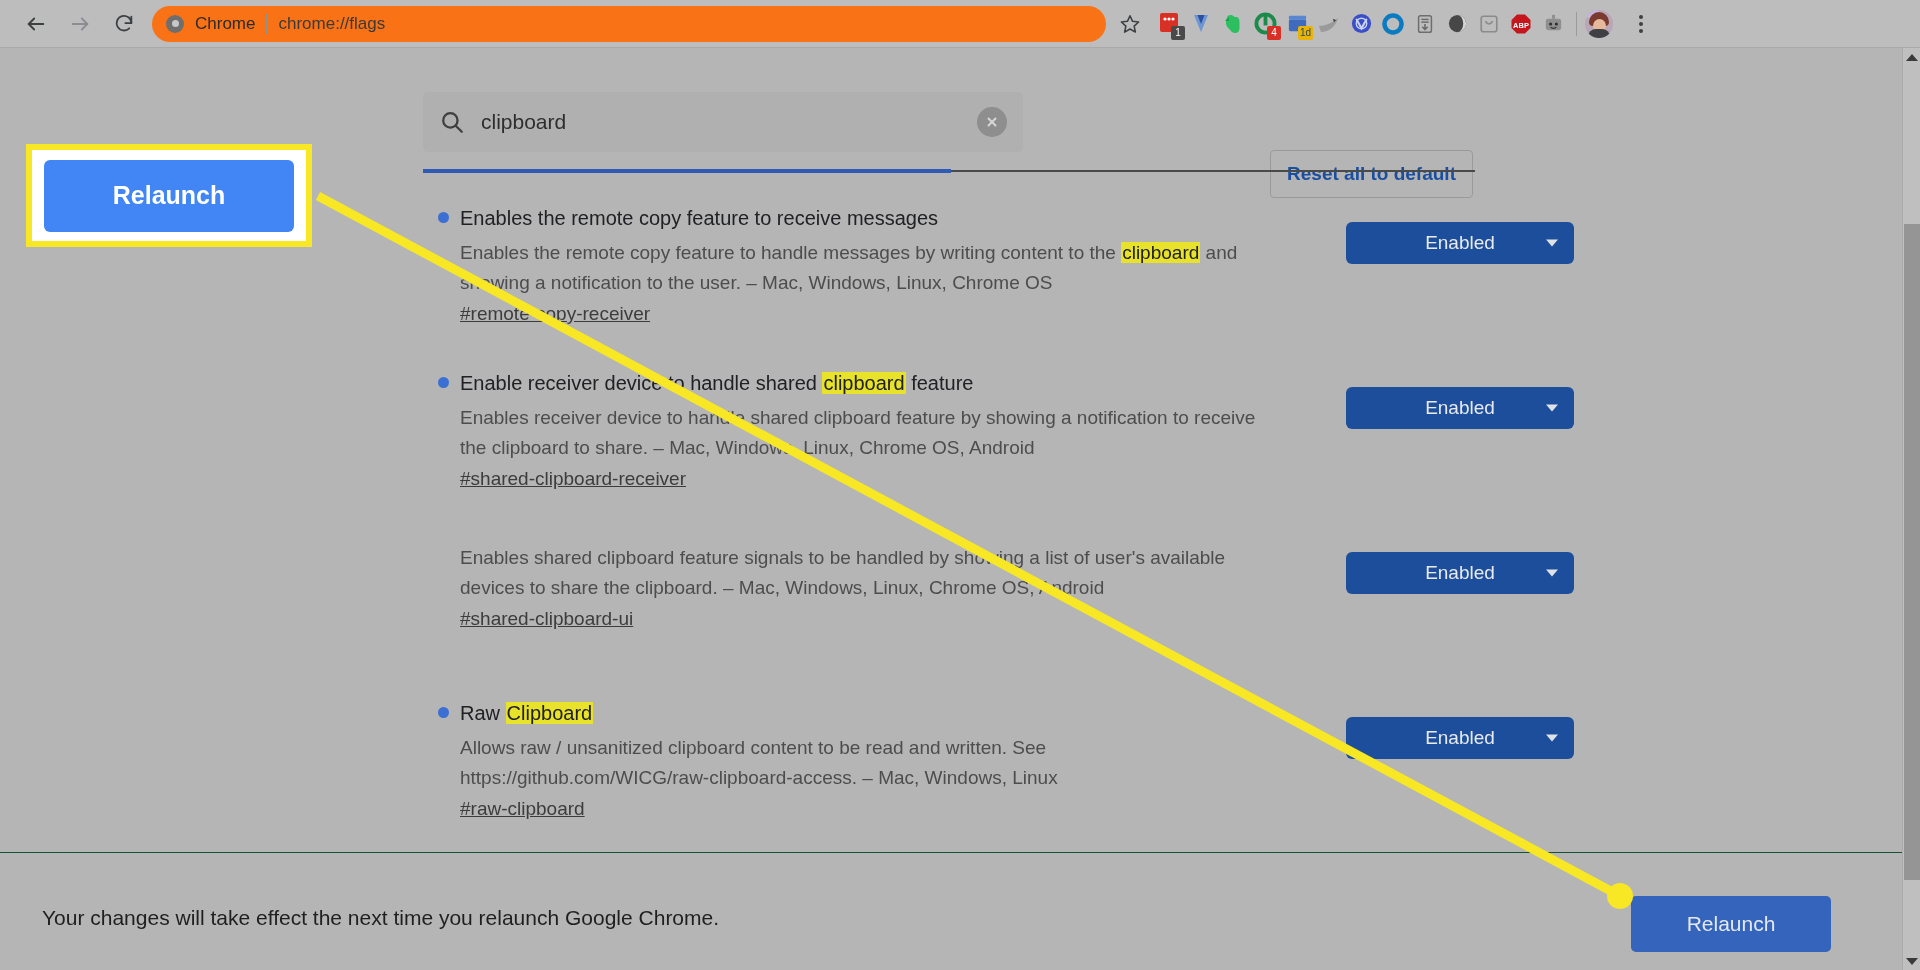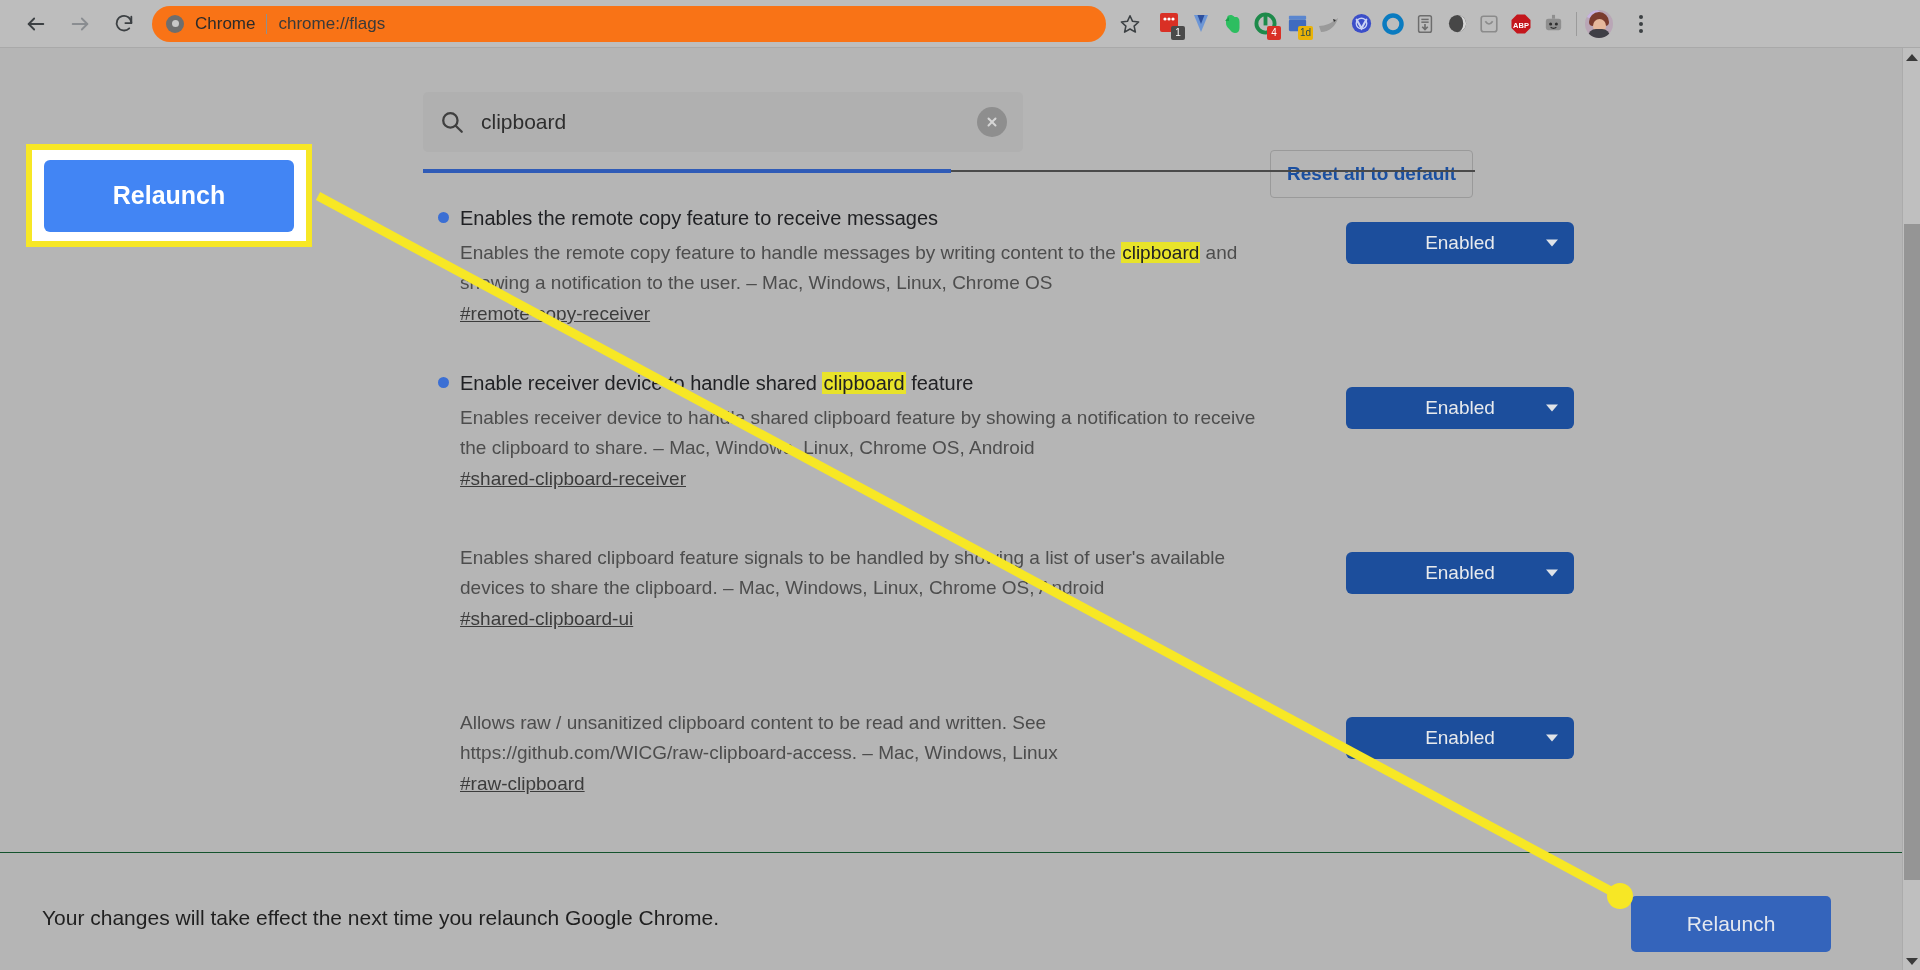--- a/index.html
+++ b/index.html
@@ -466,20 +466,24 @@
         <div class="flag-ctrl">
           <button class="select-btn">
             <span>Enabled</span>
             <span class="caret"></span>
           </button>
         </div>
       </div>
 
       <div class="flag-row">
         <div class="flag-text">
+          <div class="flag-title">
+            <span class="bullet"></span>
+            <span><span>Raw </span><span class="hl">Clipboard</span></span>
+          </div>
           <div class="flag-desc">Allows raw / unsanitized clipboard content to be read and written. See https://github.com/WICG/raw-clipboard-access. – Mac, Windows, Linux</div>
           <a class="flag-id" href="#">#raw-clipboard</a>
         </div>
         <div class="flag-ctrl">
           <button class="select-btn">
             <span>Enabled</span>
             <span class="caret"></span>
           </button>
         </div>
       </div>

